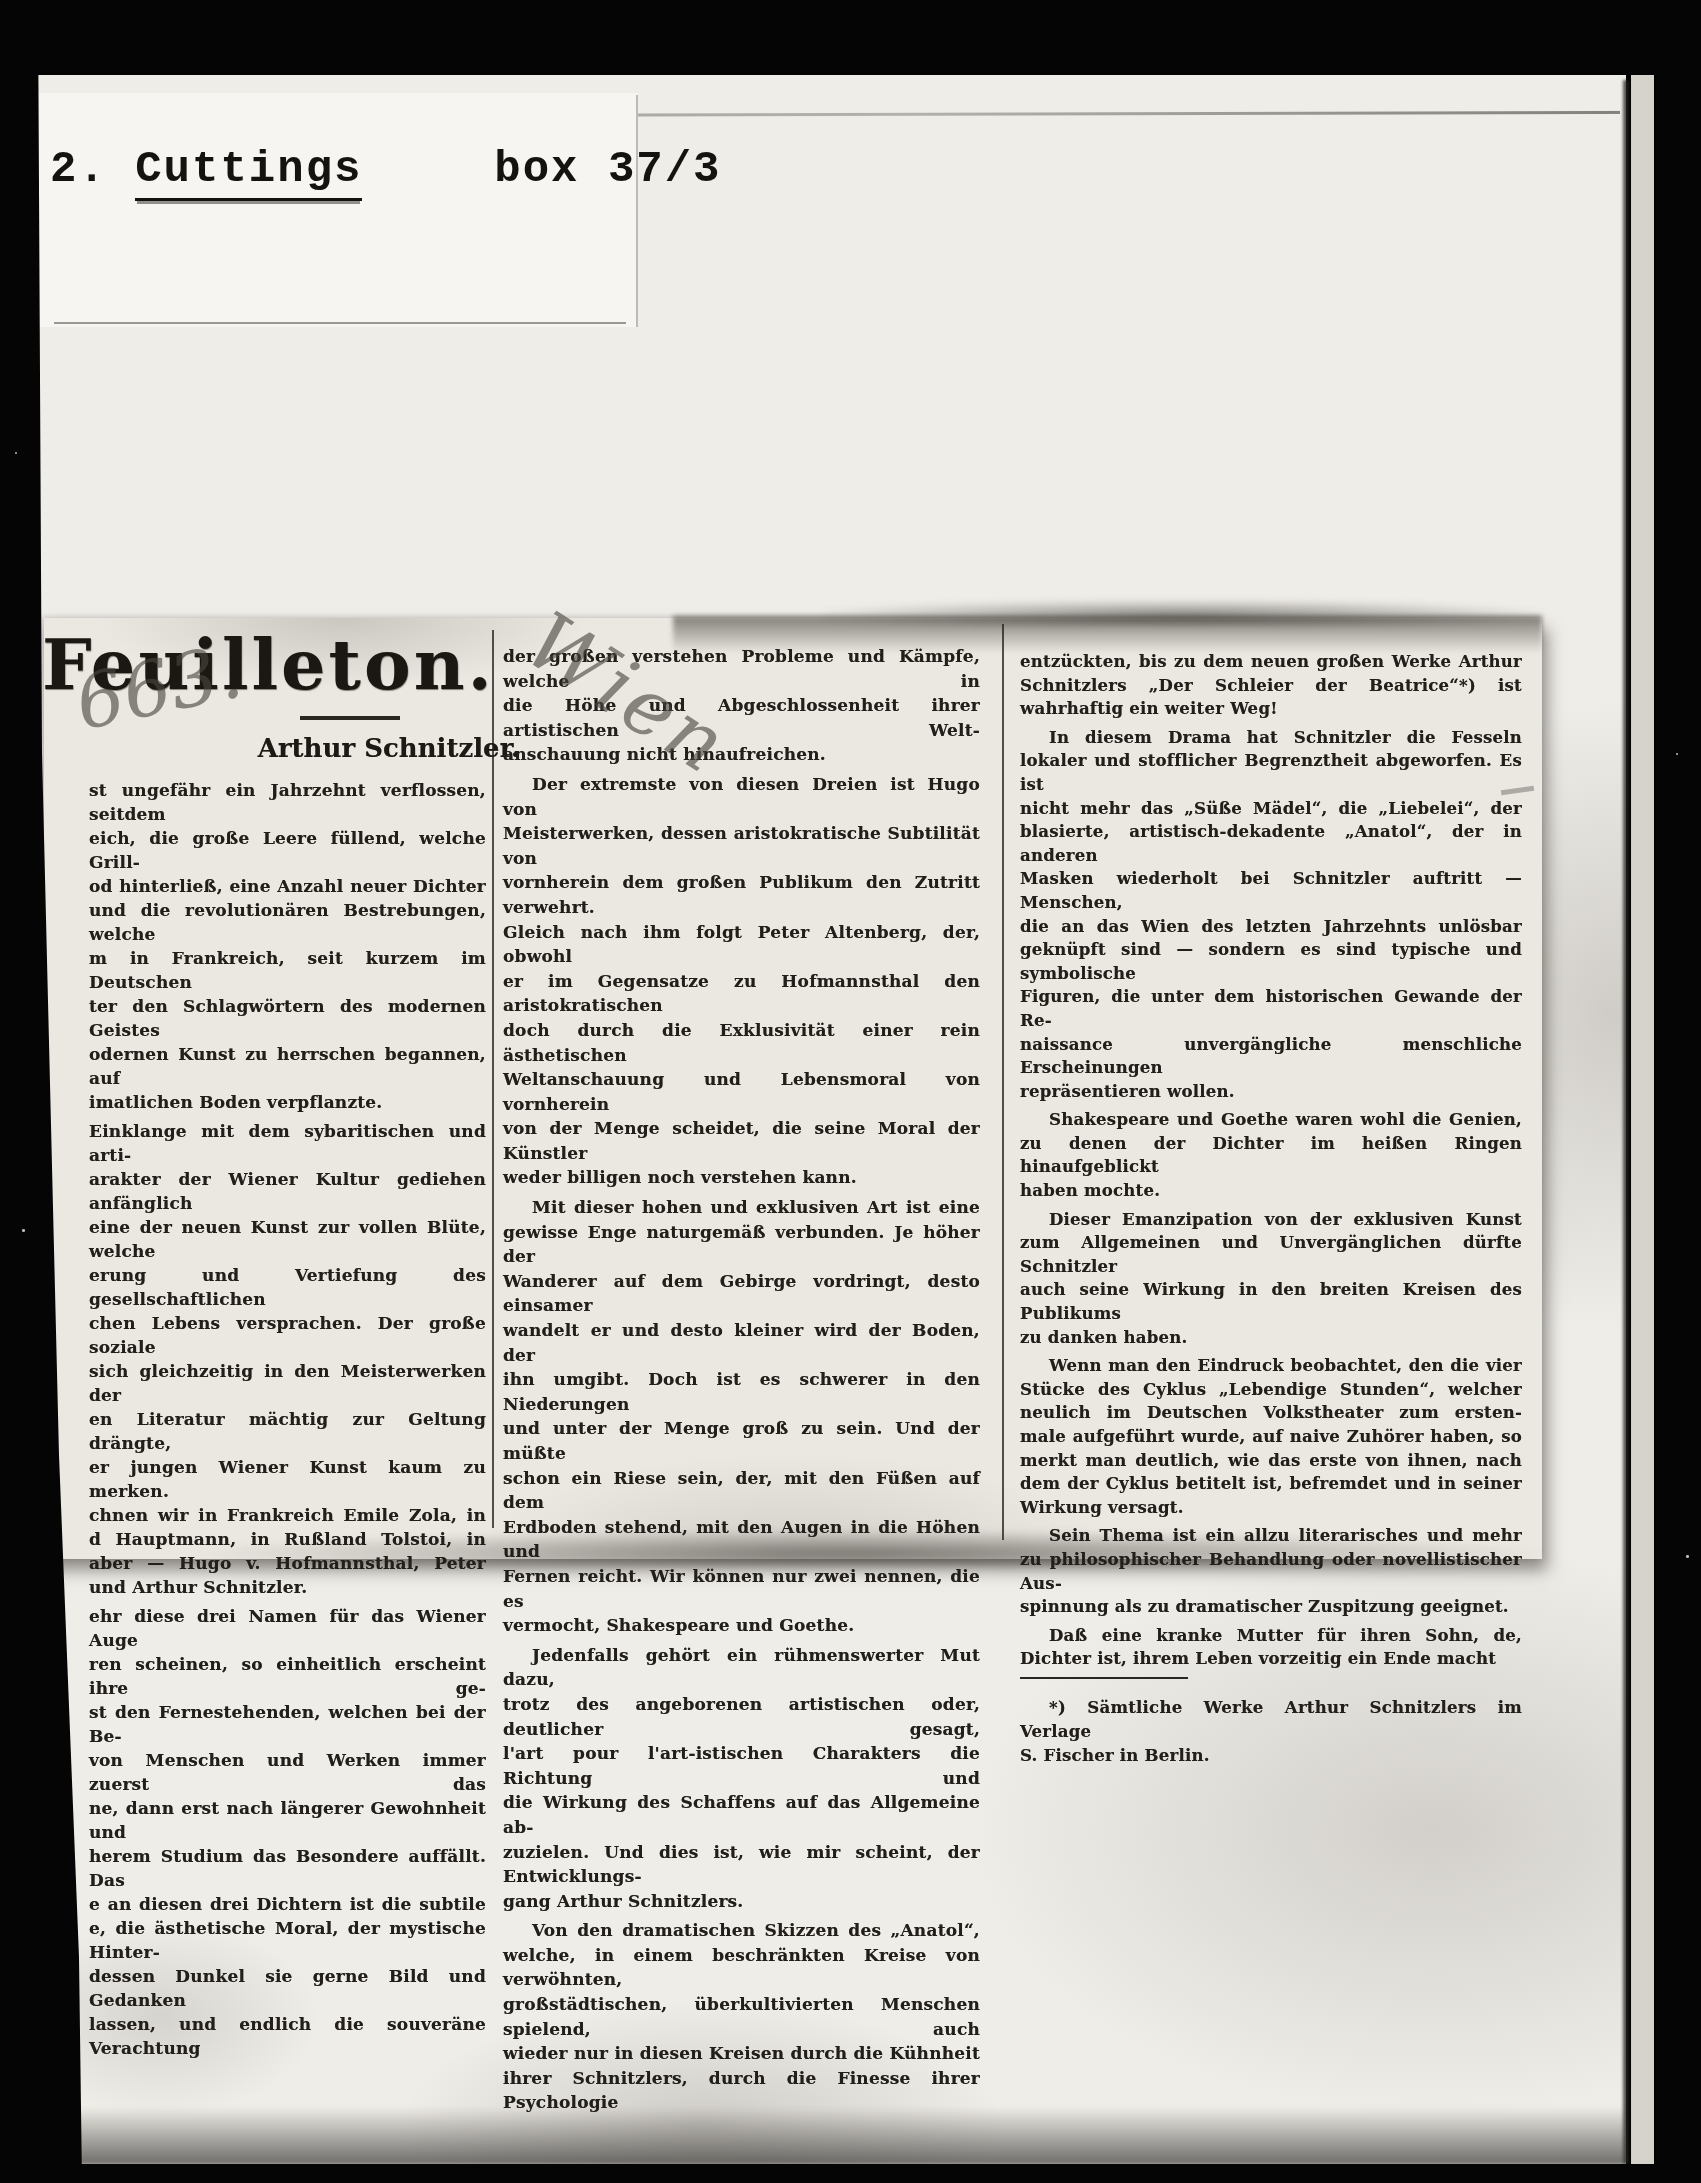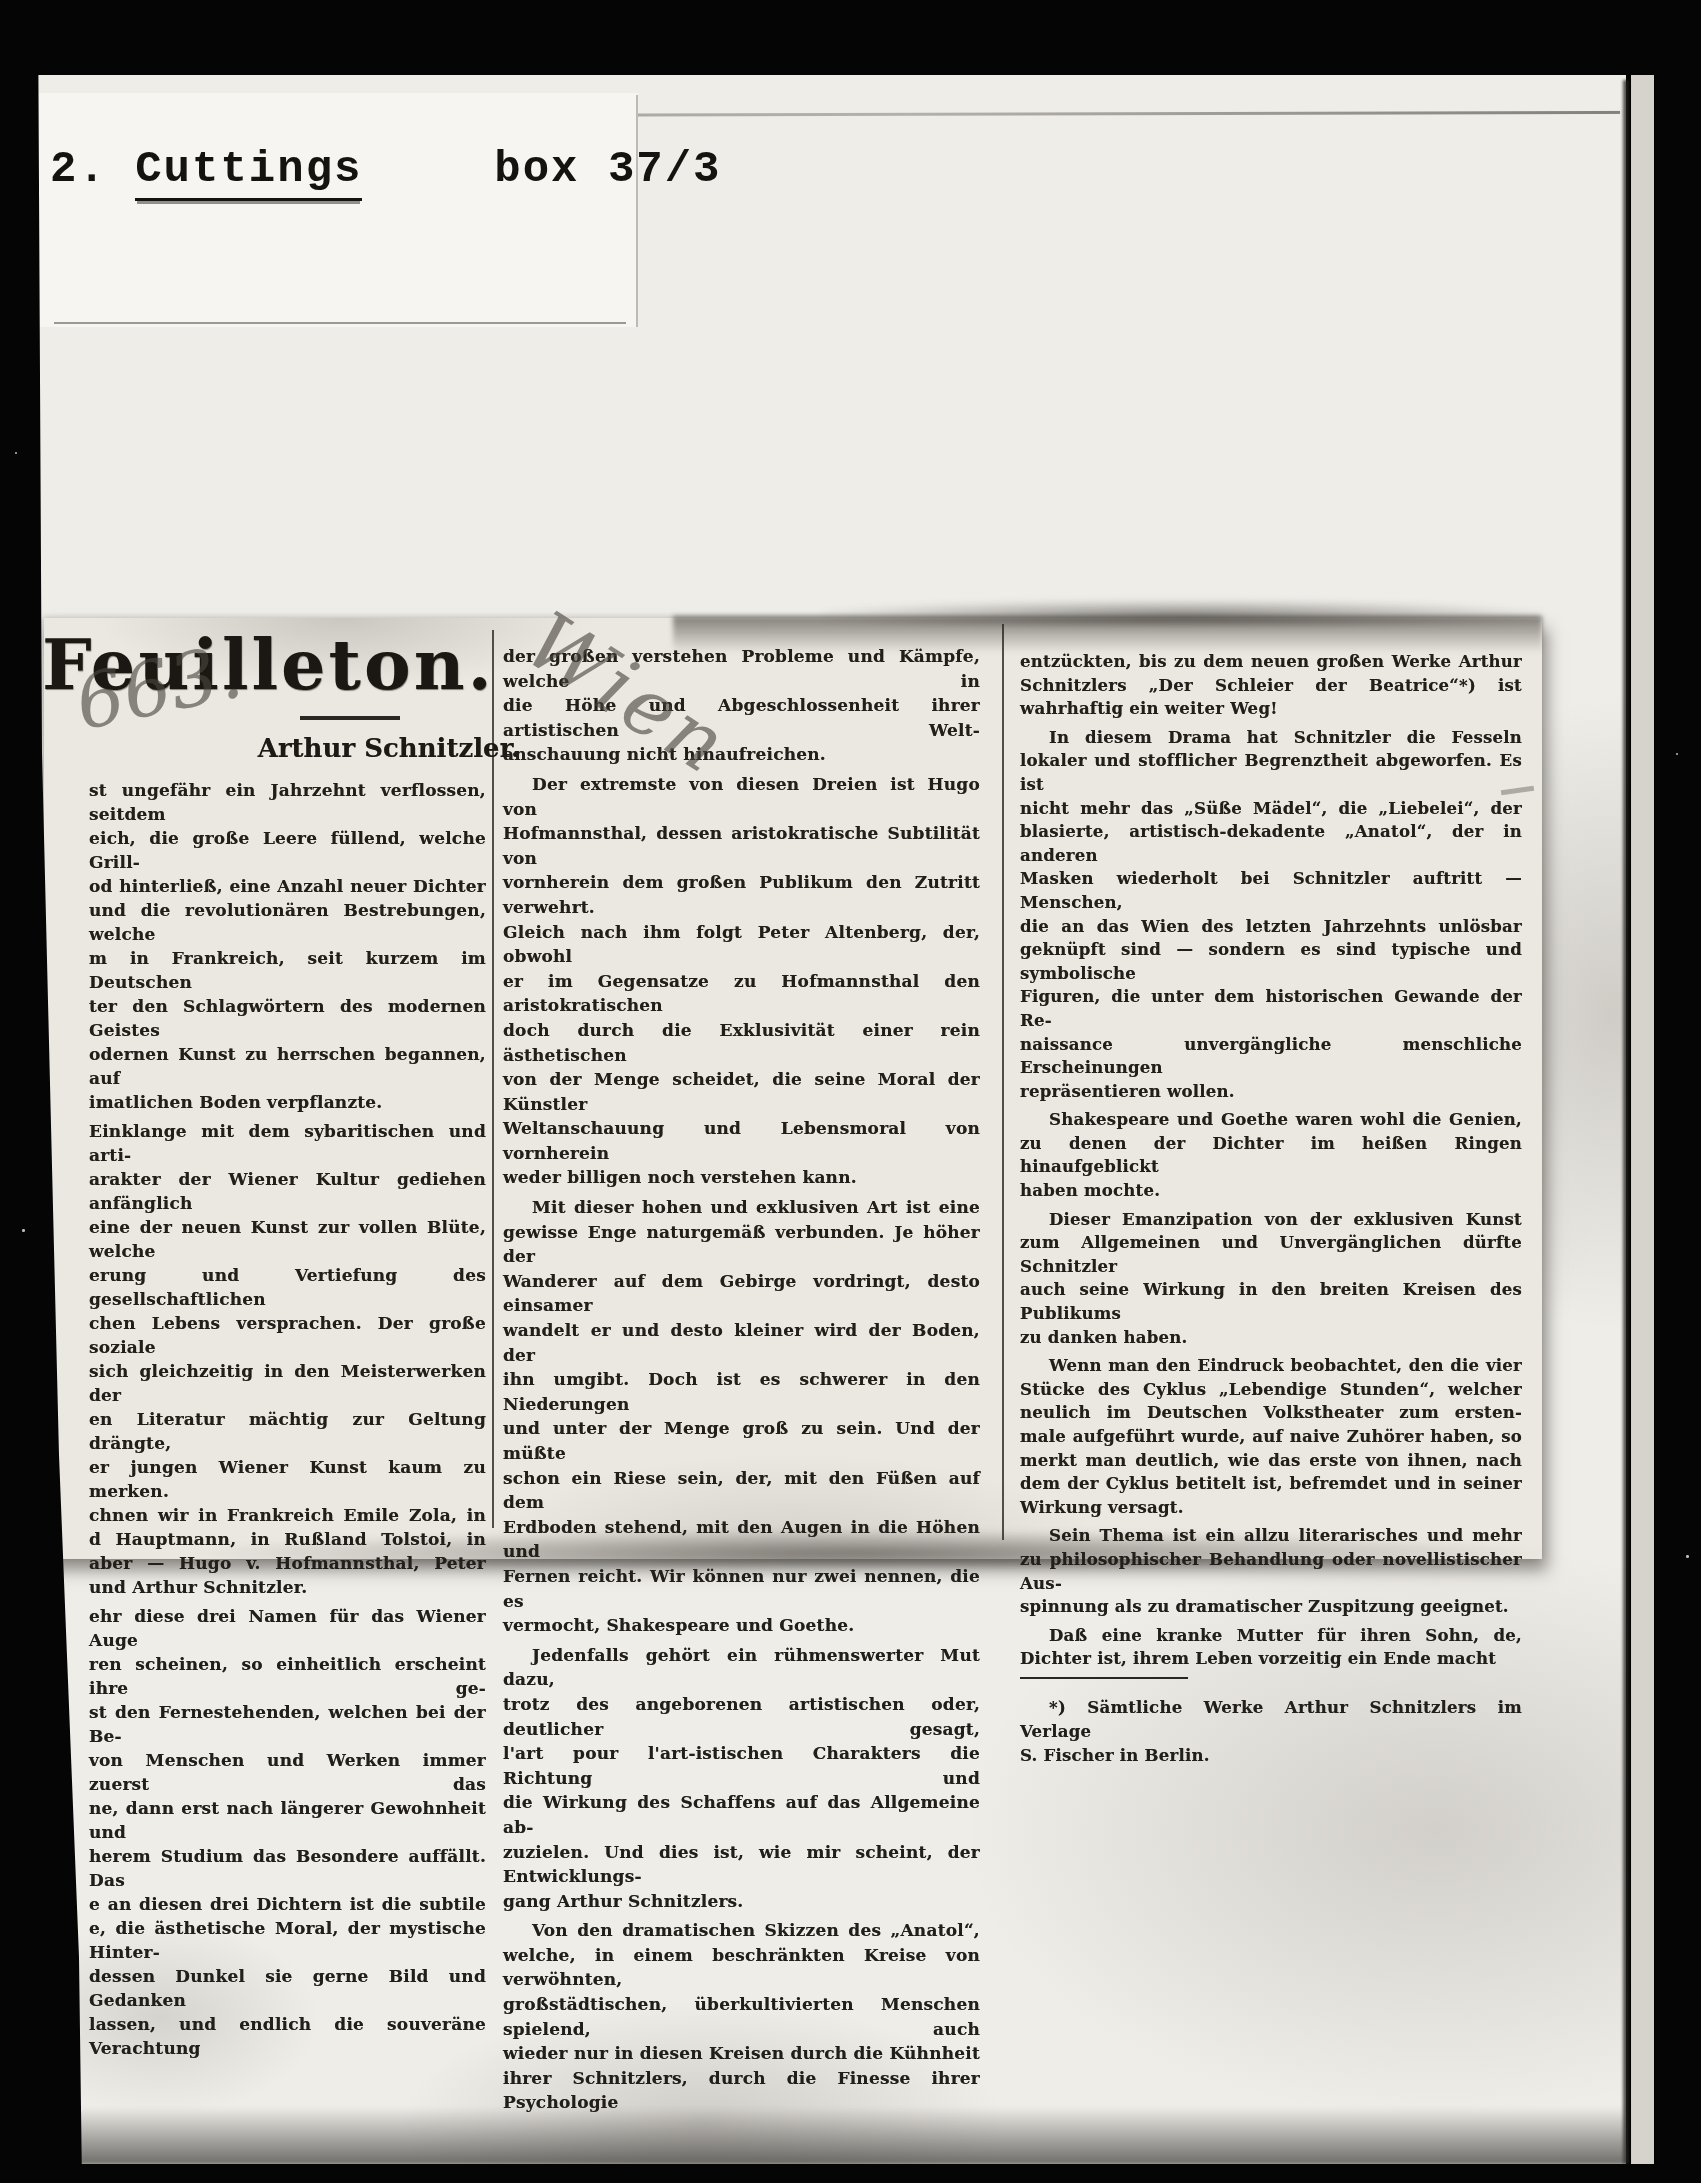--- a/index.html
+++ b/index.html
@@ -166,27 +166,27 @@
         <div class="tline pend">lassen, und endlich die souveräne Verachtung</div>
       </div>
   </div>
 
   <div class="col" id="col2">
     <div class="body2">
         <div class="tline">der großen verstehen Probleme und Kämpfe, welche in</div>
         <div class="tline">die Höhe und Abgeschlossenheit ihrer artistischen Welt-</div>
         <div class="tline pend">anschauung nicht hinaufreichen.</div>
         <div class="tline ind">Der extremste von diesen Dreien ist Hugo von</div>
-        <div class="tline">Hofmannsthal, dessen aristokratische Subtilität von</div>
+        <div class="tline">Meisterwerken, dessen aristokratische Subtilität von</div>
         <div class="tline">vornherein dem großen Publikum den Zutritt verwehrt.</div>
         <div class="tline">Gleich nach ihm folgt Peter Altenberg, der, obwohl</div>
         <div class="tline">er im Gegensatze zu Hofmannsthal den aristokratischen</div>
         <div class="tline">doch durch die Exklusivität einer rein ästhetischen</div>
+        <div class="tline">Weltanschauung und Lebensmoral von vornherein</div>
         <div class="tline">von der Menge scheidet, die seine Moral der Künstler</div>
-        <div class="tline">Weltanschauung und Lebensmoral von vornherein</div>
         <div class="tline pend">weder billigen noch verstehen kann.</div>
         <div class="tline ind">Mit dieser hohen und exklusiven Art ist eine</div>
         <div class="tline">gewisse Enge naturgemäß verbunden. Je höher der</div>
         <div class="tline">Wanderer auf dem Gebirge vordringt, desto einsamer</div>
         <div class="tline">wandelt er und desto kleiner wird der Boden, der</div>
         <div class="tline">ihn umgibt. Doch ist es schwerer in den Niederungen</div>
         <div class="tline">und unter der Menge groß zu sein. Und der müßte</div>
         <div class="tline">schon ein Riese sein, der, mit den Füßen auf dem</div>
         <div class="tline">Erdboden stehend, mit den Augen in die Höhen und</div>
         <div class="tline">Fernen reicht. Wir können nur zwei nennen, die es</div>

